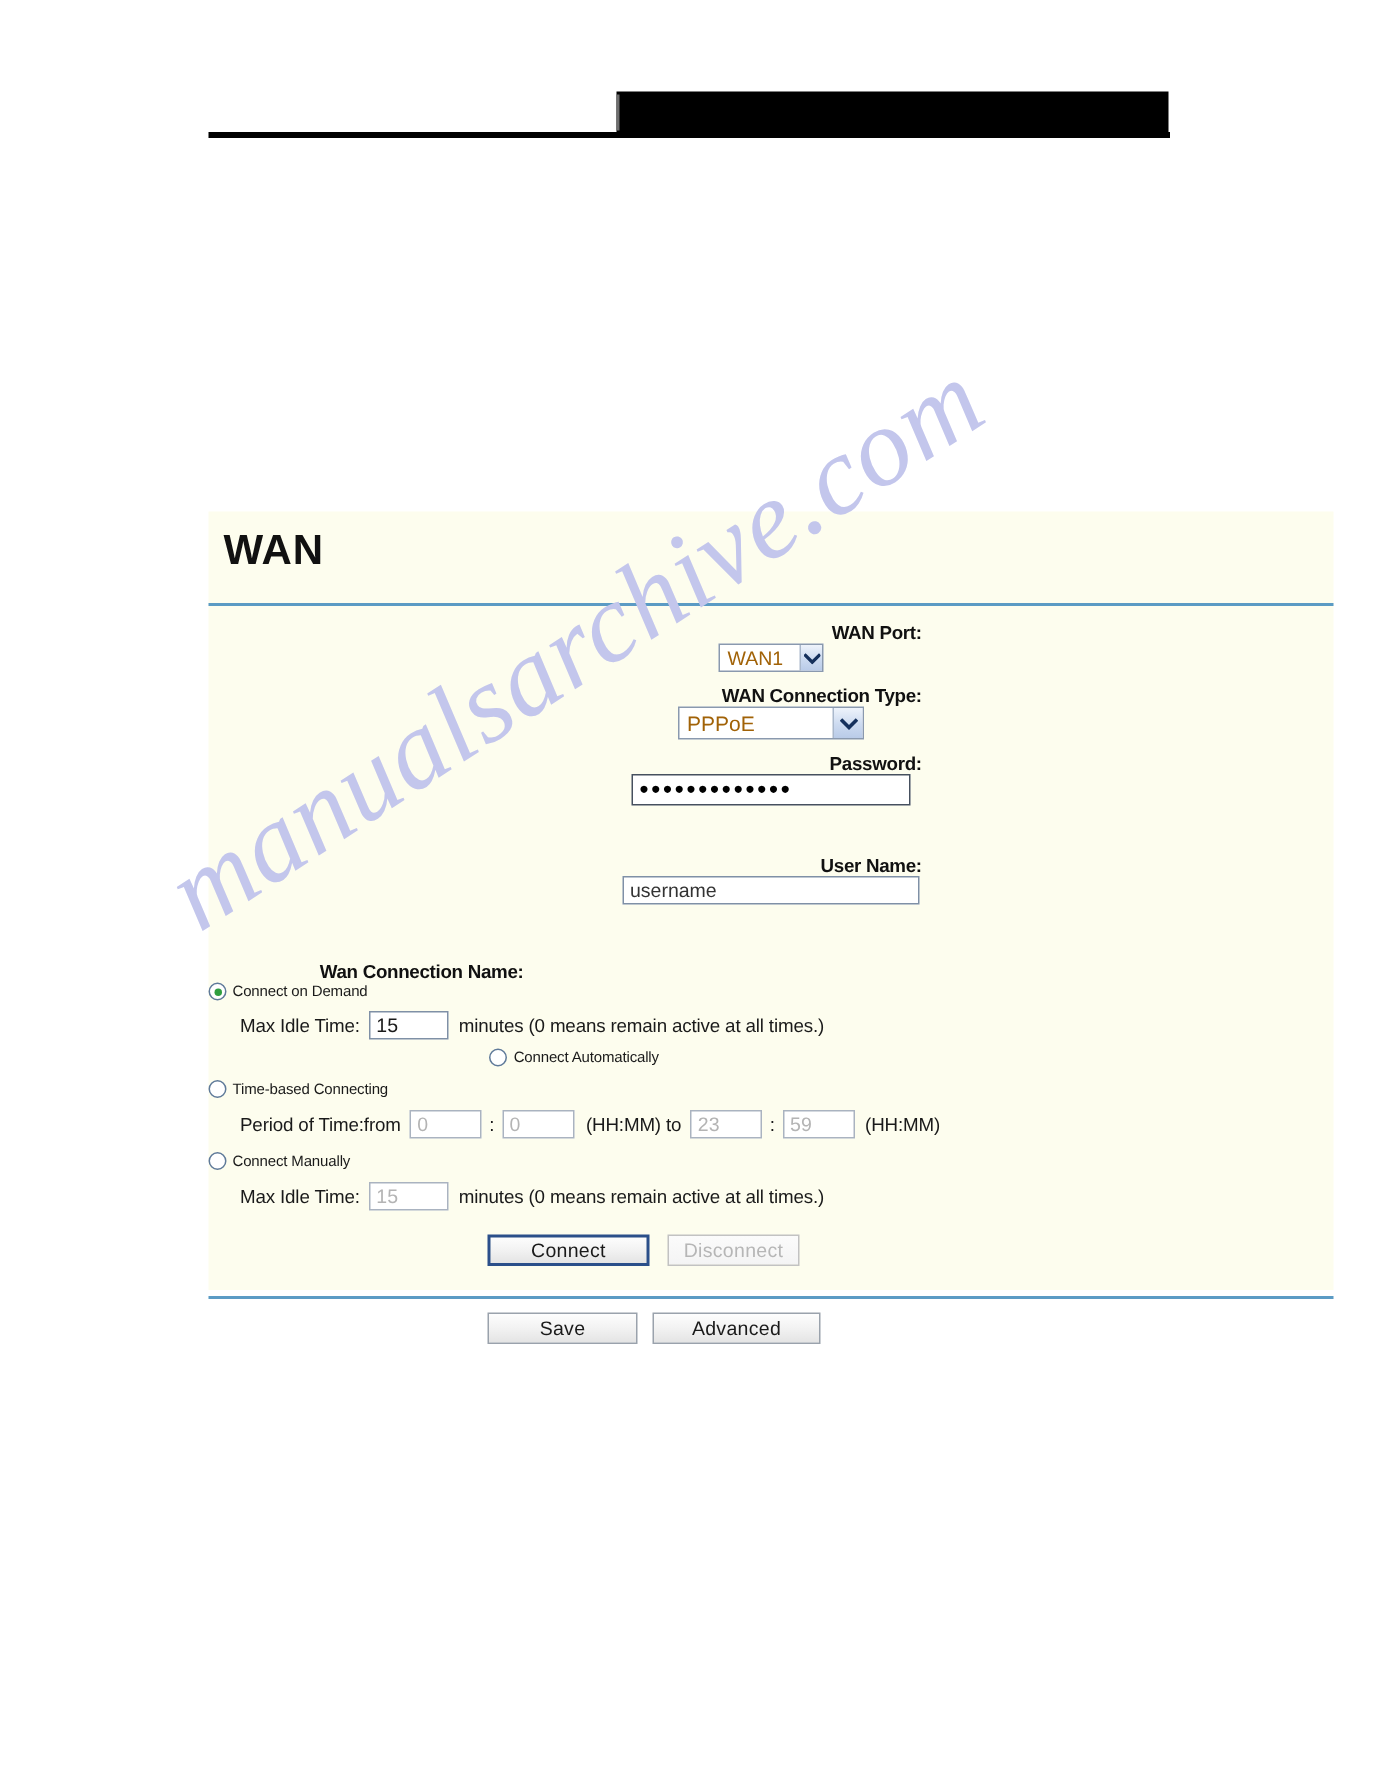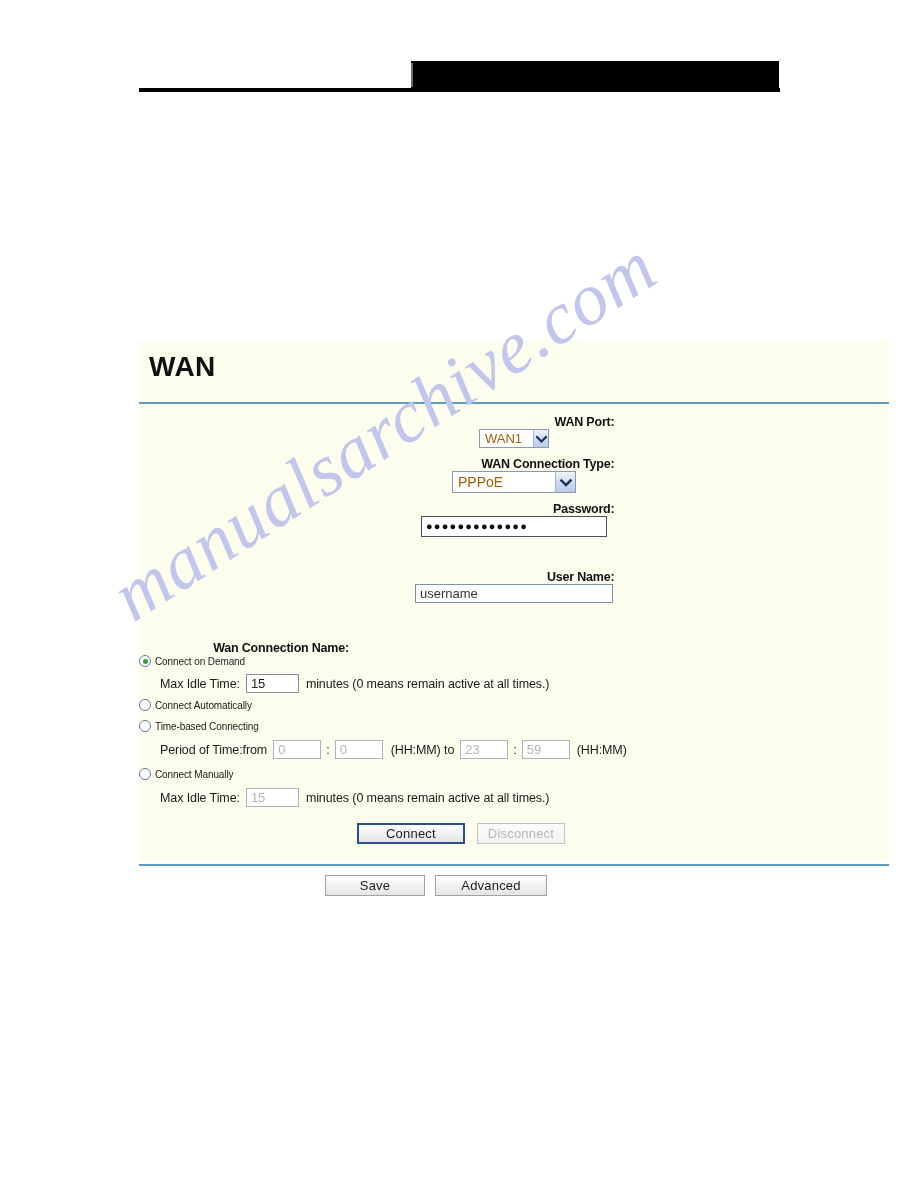--- a/index.html
+++ b/index.html
@@ -254,21 +254,20 @@
     background: linear-gradient(to bottom, #fdfdfd 0%, #f2f2f2 50%, #e4e4e4 100%);
     border: 1px solid #9aa2ac;
     font-family: "Liberation Sans", sans-serif;
     font-size: 13px;
     color: #1a1a1a;
     letter-spacing: 0.2px;
   }
   .btn.focused {
     border: 2px solid #2b4f8a;
     padding: 0 27px;
-    margin-left: 32px;
   }
   .btn.disabled {
     color: #b6b6b6;
     border-color: #c2c2c2;
     background: linear-gradient(to bottom, #fbfbfb 0%, #f4f4f4 100%);
   }
   #connect-button { min-width: 86px; }
   #disconnect-button { min-width: 84px; }
   #save-button { min-width: 100px; }
   #advanced-button { min-width: 112px; }
@@ -355,21 +354,21 @@
           <span class="radio checked"></span>
           <span class="radio-label">Connect on Demand</span>
         </div>
 
         <div class="sub-row" style="margin-left:21px; margin-top:7px;">
           <span class="sub-text">Max Idle Time:</span>
           <span class="text-input idle-input" style="margin-left:6px; color:#1a1a1a;">15</span>
           <span class="sub-text sub-text-gap" style="margin-left:7px;">minutes (0 means remain active at all times.)</span>
         </div>
 
-        <div class="radio-row" style="margin-top:0;">
+        <div class="radio-row" style="margin-top:0;justify-content:center;">
           <span class="radio"></span>
           <span class="radio-label">Connect Automatically</span>
         </div>
 
         <div class="radio-row" style="margin-top:9px;">
           <span class="radio"></span>
           <span class="radio-label">Time-based Connecting</span>
         </div>
 
         <div class="sub-row" style="margin-left:21px; margin-top:8px;">

